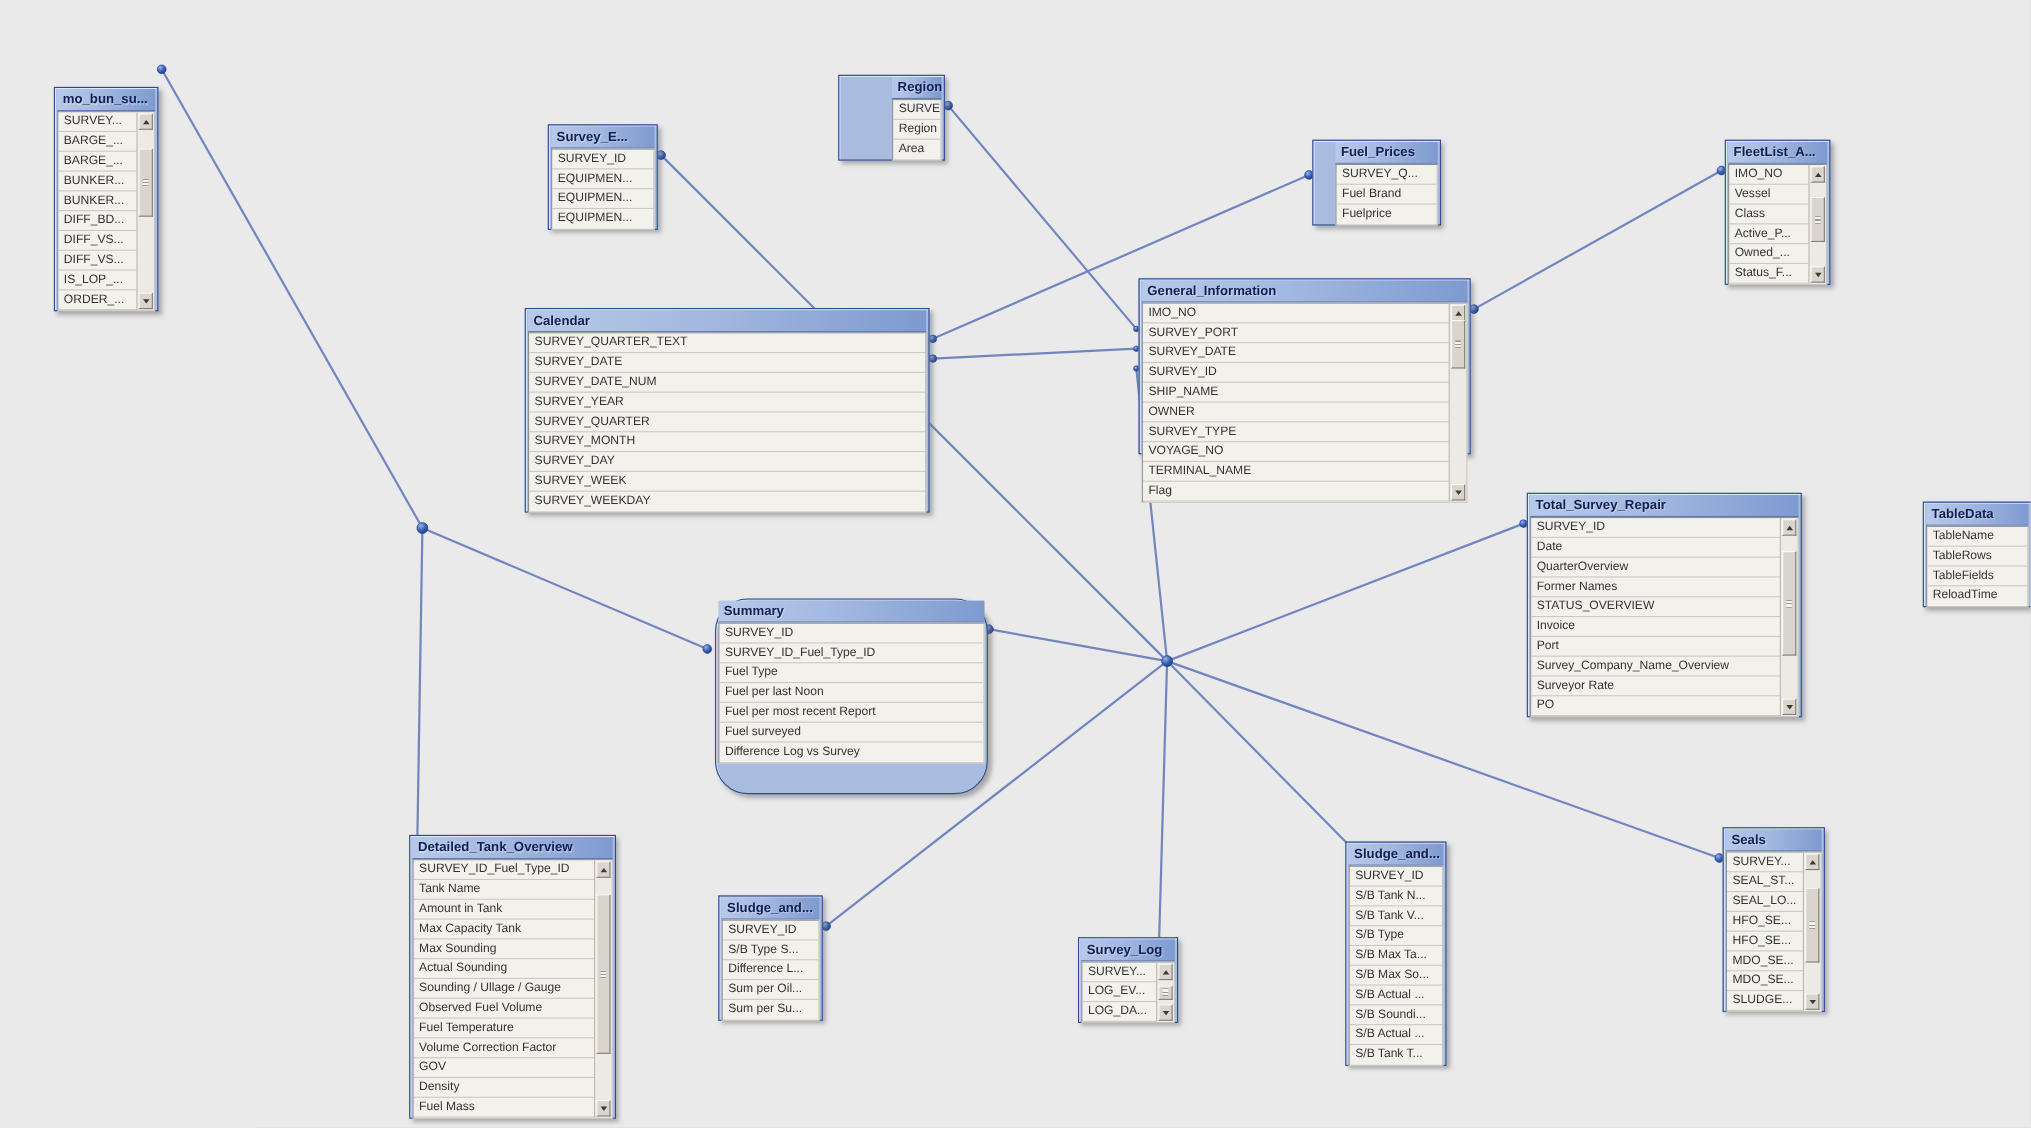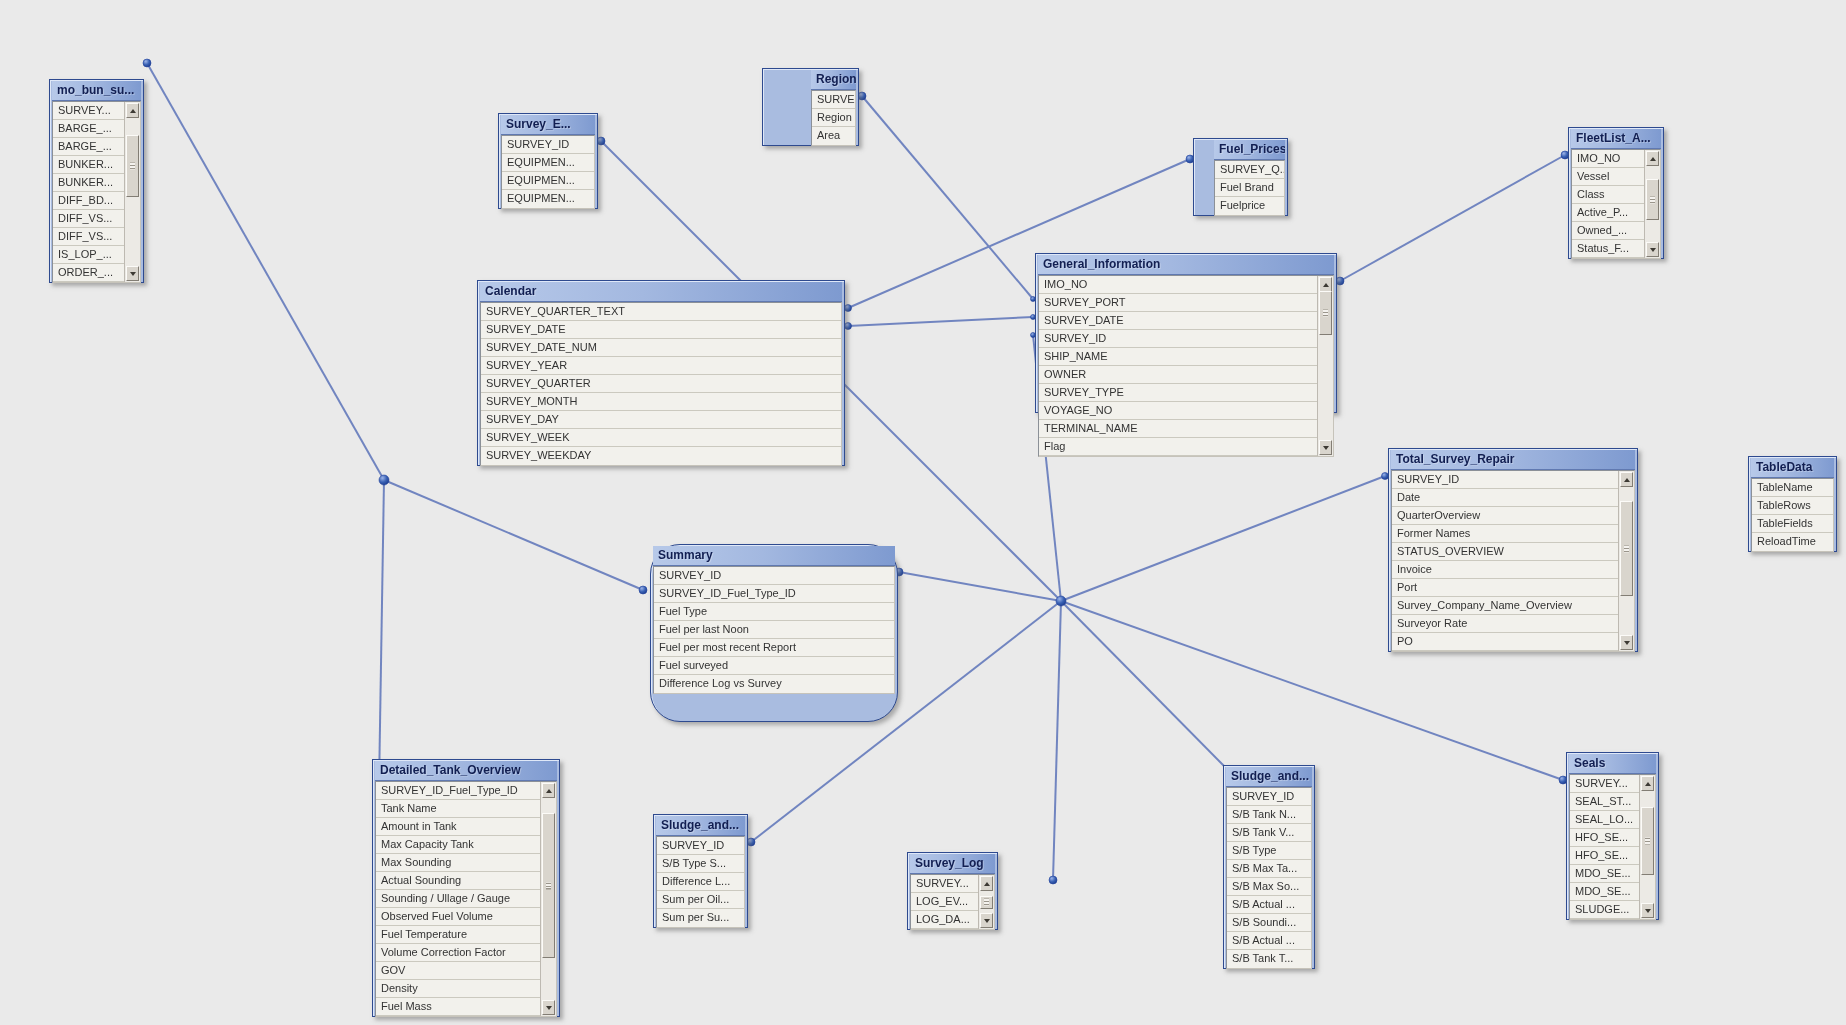--- a/index.html
+++ b/index.html
@@ -153,21 +153,21 @@
       </div>
     </div>
     <div class="tbl" style="left: 762px; top: 68px; width: 97px; height: 78px; padding-left: 48px;">
       <div class="tbl-header">Region_Ports</div>
       <div class="fields" style="height: 54px;">
         <div class="row">SURVEY_P...</div>
         <div class="row">Region</div>
         <div class="row">Area</div>
       </div>
     </div>
-    <div class="tbl" style="left: 1193px; top: 138px; width: 95px; height: 78px; padding-left: 20px;">
+    <div class="tbl" style="left: 1193px; top: 127px; width: 117px; height: 78px; padding-left: 20px;">
       <div class="tbl-header">Fuel_Prices</div>
       <div class="fields" style="height: 54px;">
         <div class="row">SURVEY_Q...</div>
         <div class="row">Fuel Brand</div>
         <div class="row">Fuelprice</div>
       </div>
     </div>
     <div class="tbl" style="left: 1568px; top: 127px; width: 96px; height: 132px;">
       <div class="tbl-header">FleetList_A...</div>
       <div class="fields has-sb" style="height: 108px;">
@@ -231,21 +231,21 @@
         <div class="row">Survey_Company_Name_Overview</div>
         <div class="row">Surveyor Rate</div>
         <div class="row">PO</div>
         <div class="sb">
           <div class="sb-btn up"></div>
           <div class="sb-btn down"></div>
           <div class="sb-thumb" style="top: 30px; height: 93px;"></div>
         </div>
       </div>
     </div>
-    <div class="tbl" style="left: 1748px; top: 456px; width: 89px; height: 96px;">
+    <div class="tbl" style="left: 1748px; top: 456px; width: 99px; height: 96px;">
       <div class="tbl-header">TableData</div>
       <div class="fields" style="height: 72px;">
         <div class="row">TableName</div>
         <div class="row">TableRows</div>
         <div class="row">TableFields</div>
         <div class="row">ReloadTime</div>
       </div>
     </div>
     <div class="tbl" style="left: 650px; top: 544px; width: 248px; height: 178px; border-radius: 30px;">
       <div class="tbl-header">Summary</div>
@@ -285,21 +285,21 @@
     <div class="tbl" style="left: 653px; top: 814px; width: 95px; height: 114px;">
       <div class="tbl-header">Sludge_and...</div>
       <div class="fields" style="height: 90px;">
         <div class="row">SURVEY_ID</div>
         <div class="row">S/B Type S...</div>
         <div class="row">Difference L...</div>
         <div class="row">Sum per Oil...</div>
         <div class="row">Sum per Su...</div>
       </div>
     </div>
-    <div class="tbl" style="left: 907px; top: 852px; width: 91px; height: 78px;">
+    <div class="tbl" style="left: 980px; top: 852px; width: 91px; height: 78px;">
       <div class="tbl-header">Survey_Log</div>
       <div class="fields has-sb" style="height: 54px;">
         <div class="row">SURVEY...</div>
         <div class="row">LOG_EV...</div>
         <div class="row">LOG_DA...</div>
         <div class="sb">
           <div class="sb-btn up"></div>
           <div class="sb-btn down"></div>
           <div class="sb-thumb" style="top: 21px; height: 10.8px;"></div>
         </div>

